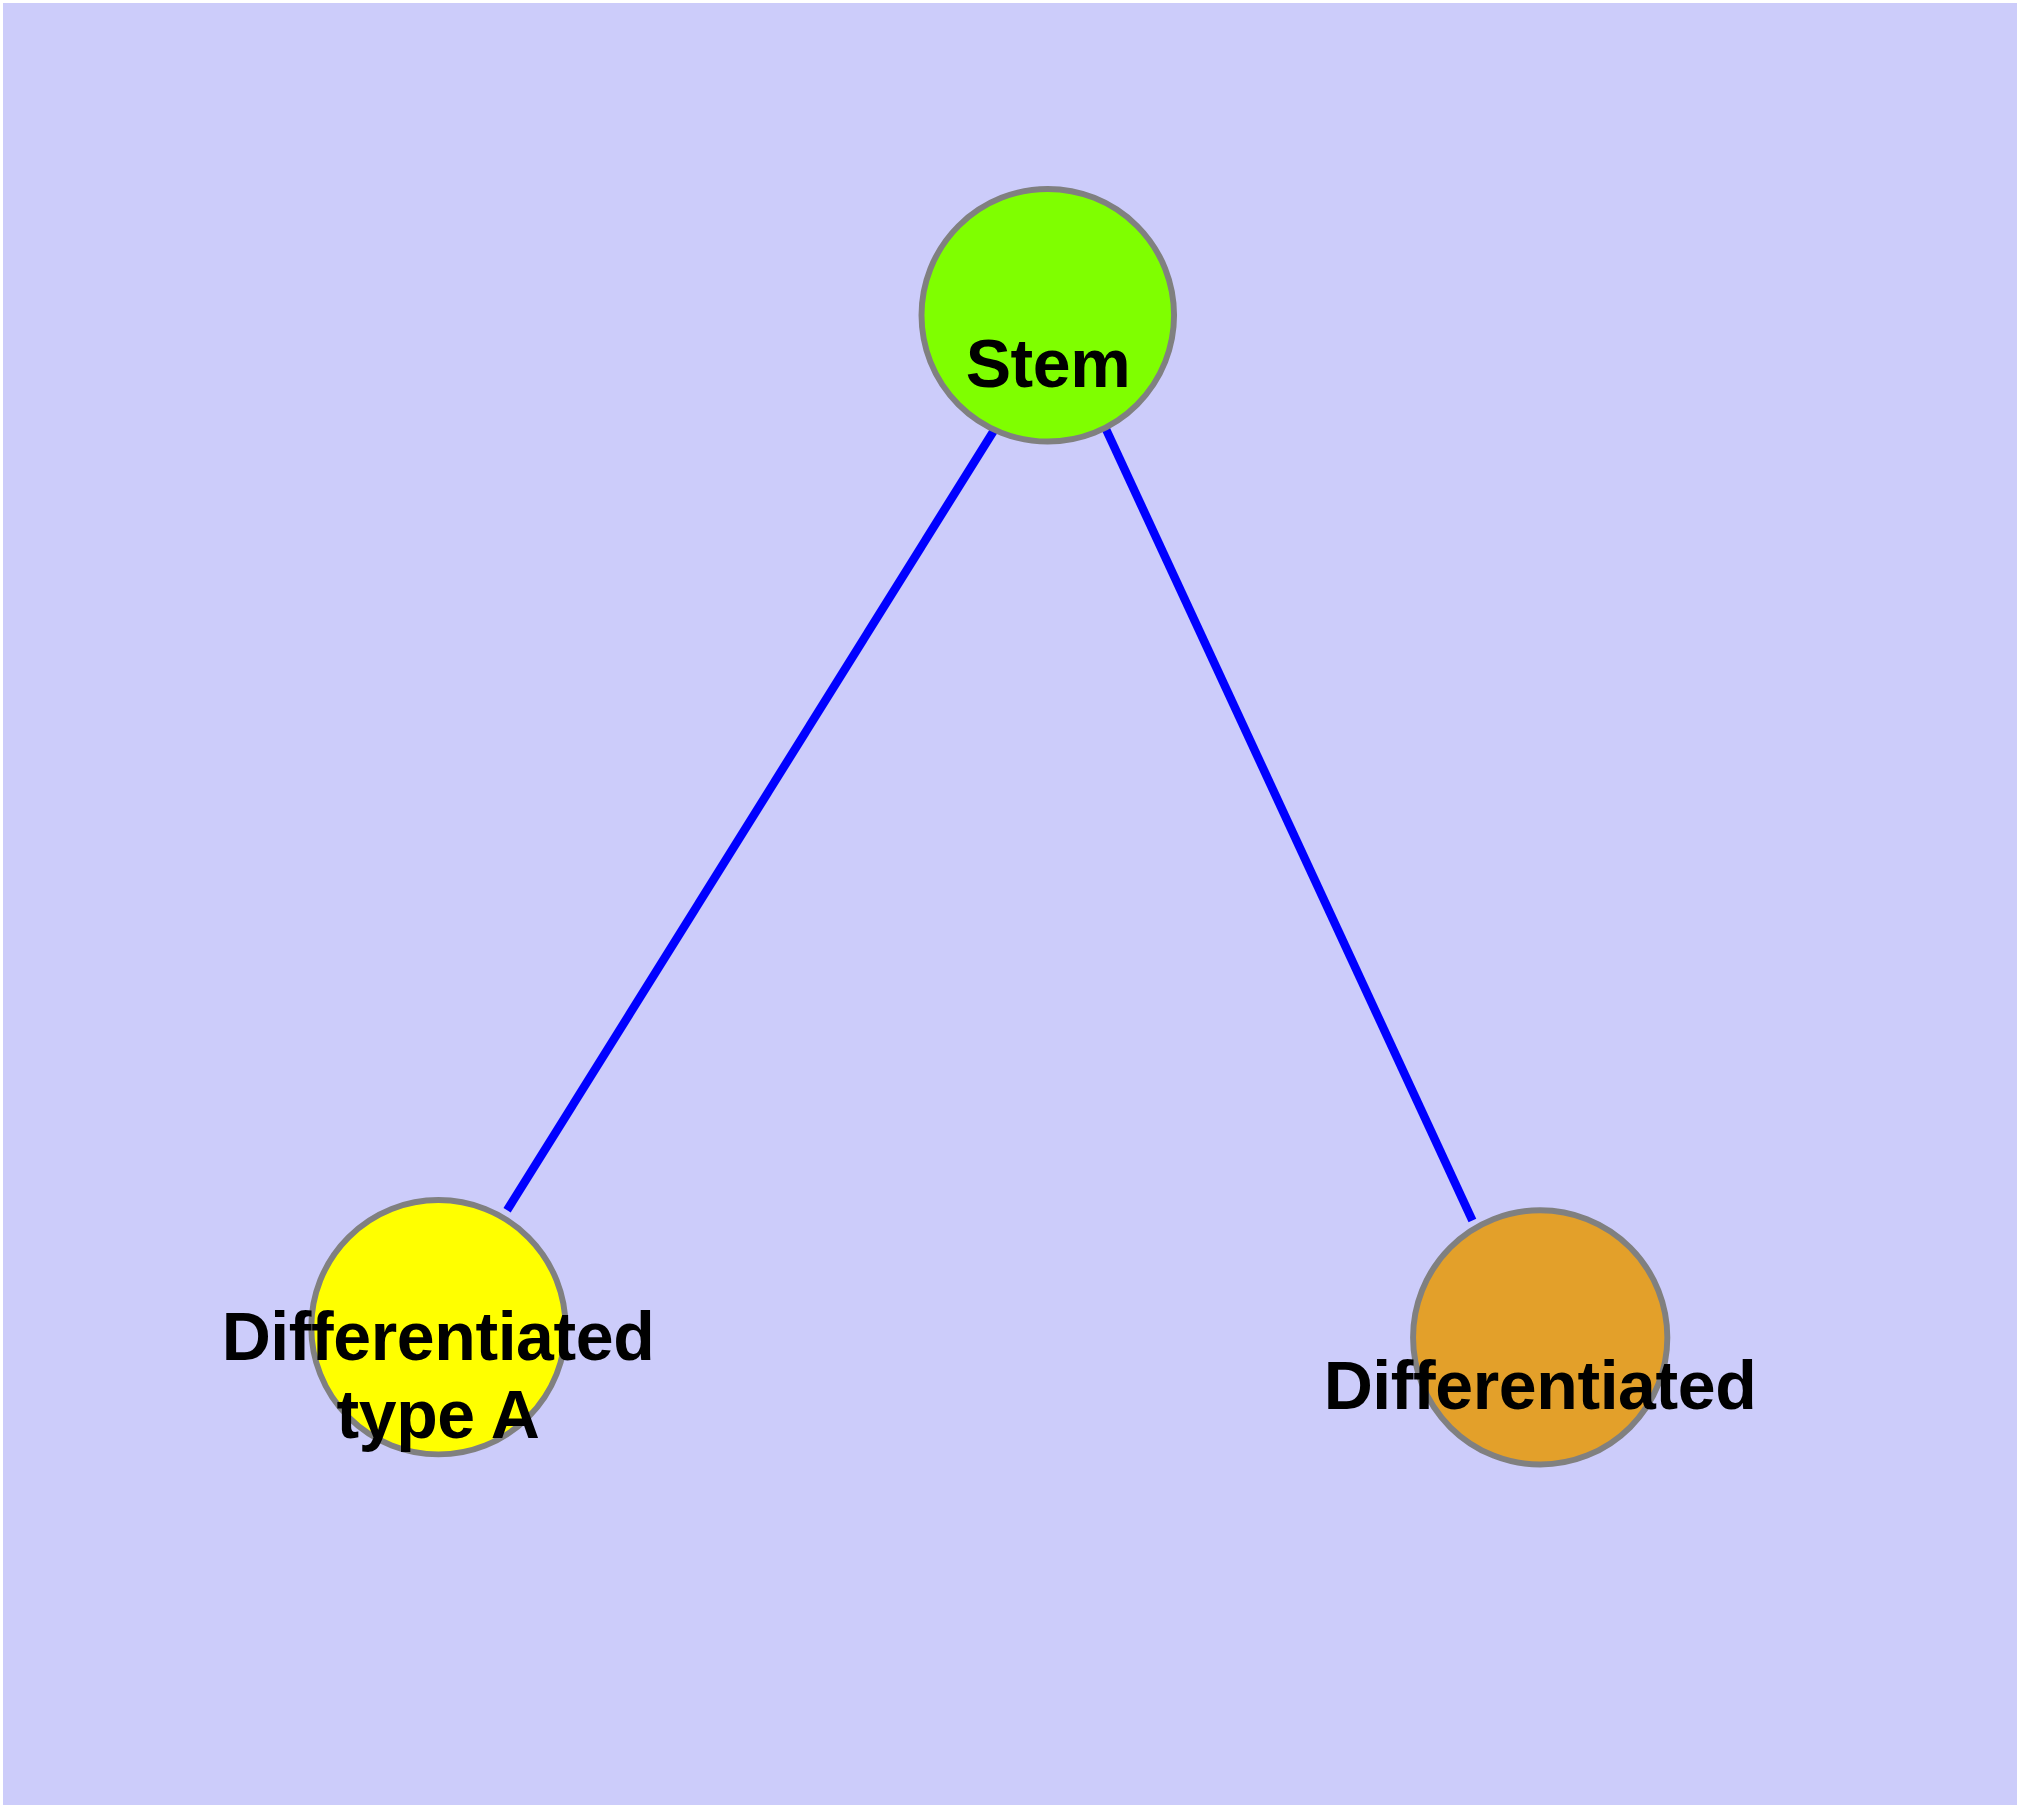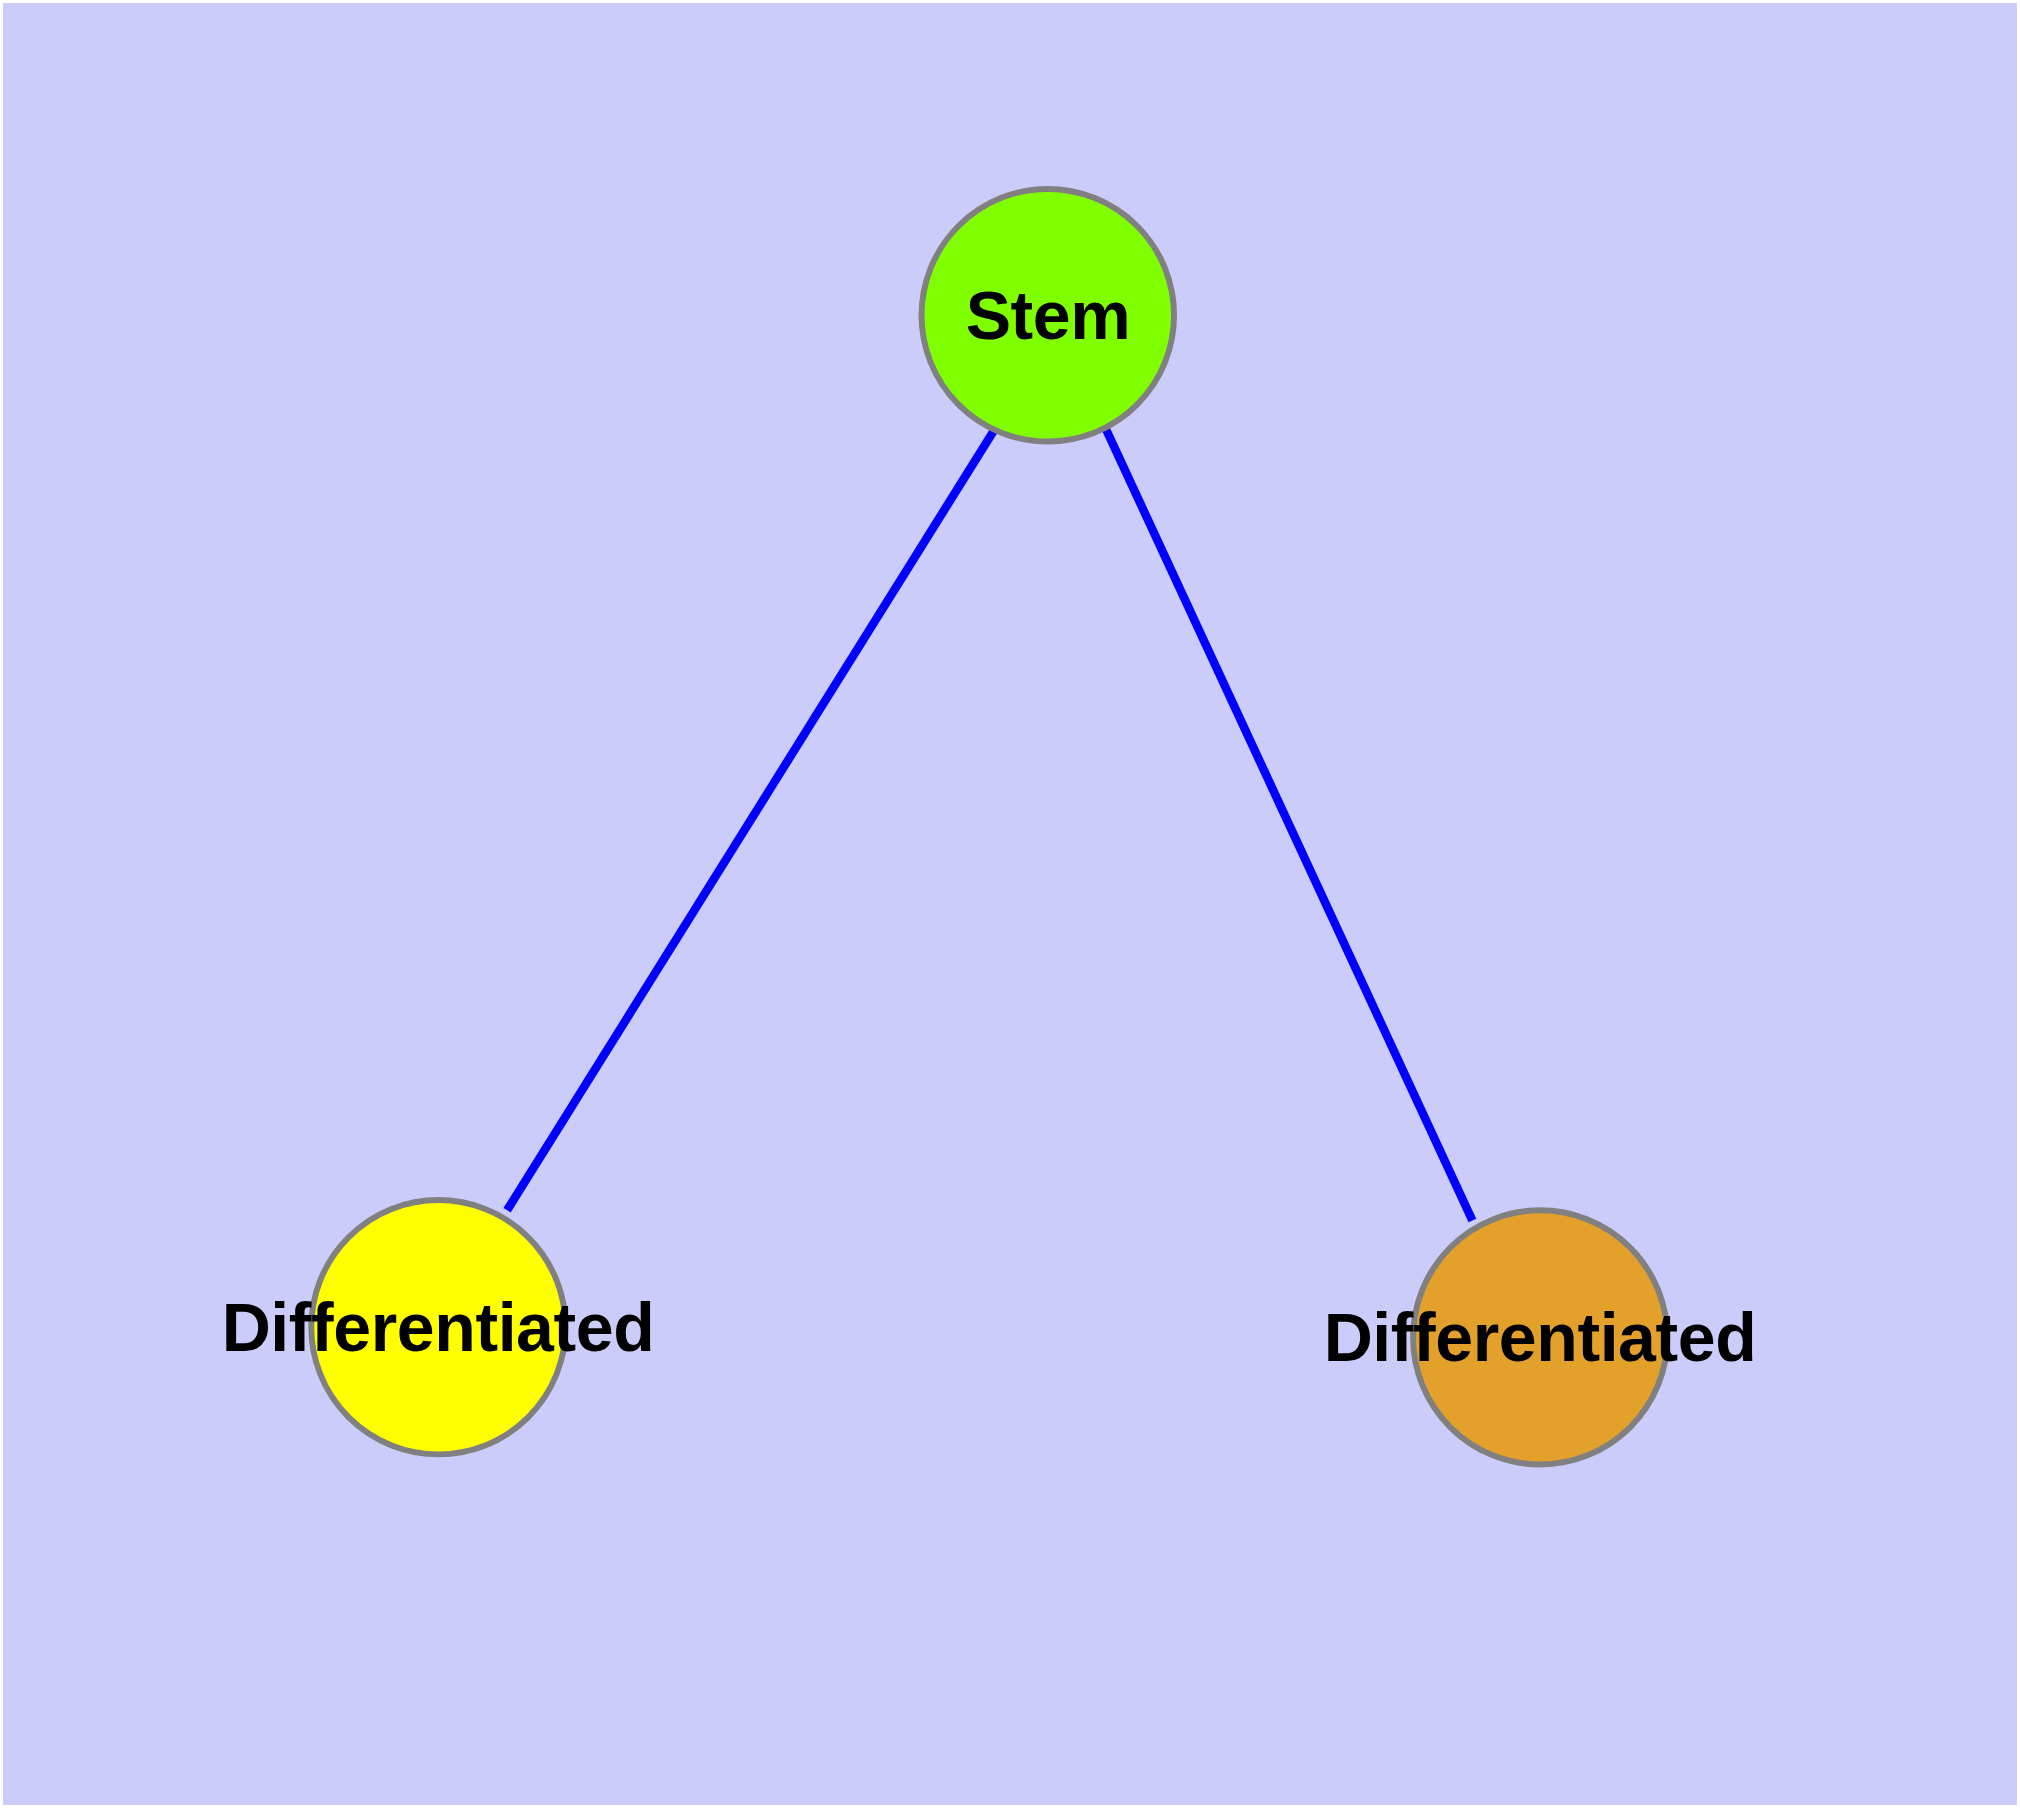--- a/index.html
+++ b/index.html
@@ -40,20 +40,21 @@
     text-align: center;
     color: #000000;
     font-family: "Liberation Sans", sans-serif;
     font-weight: bold;
     font-size: 68px;
     line-height: 78px;
     letter-spacing: -0.4px;
     white-space: pre;
     pointer-events: none;
     transform: translate(-50%, -50%);
+    margin-top: 48px;
   }
 </style>
 </head>
 <body>
 
 <div id="canvas">
 
   <div id="plot-bg"></div>
 
   <svg id="graph-svg" viewBox="0 0 2384 2138">
@@ -63,18 +64,18 @@
       </g>
     <g id="nodes-layer">
         <circle cx="1236" cy="372" r="149" fill="#7fff00" stroke="#808080" stroke-width="7"></circle>
         <circle cx="517" cy="1566" r="150" fill="#ffff00" stroke="#808080" stroke-width="7"></circle>
         <circle cx="1817" cy="1578" r="150" fill="#e3a02a" stroke="#808080" stroke-width="7"></circle>
       </g>
   </svg>
 
   <div id="labels-layer">
       <div class="node-label" style="left: 1048px; top: 315px; color: rgb(0, 0, 0); font-size: 68px;"><div>Stem</div></div>
-      <div class="node-label" style="left: 438px; top: 1327px; color: rgb(0, 0, 0); font-size: 68px;"><div>Differentiated</div></div>
+      <div class="node-label" style="left: 438px; top: 1327px; color: rgb(0, 0, 0); font-size: 68px;"><div>Differentiated</div><div>type A</div></div>
       <div class="node-label" style="left: 1540px; top: 1337px; color: rgb(0, 0, 0); font-size: 68px;"><div>Differentiated</div></div>
     </div>
 
 </div>
 
 
 </body></html>

